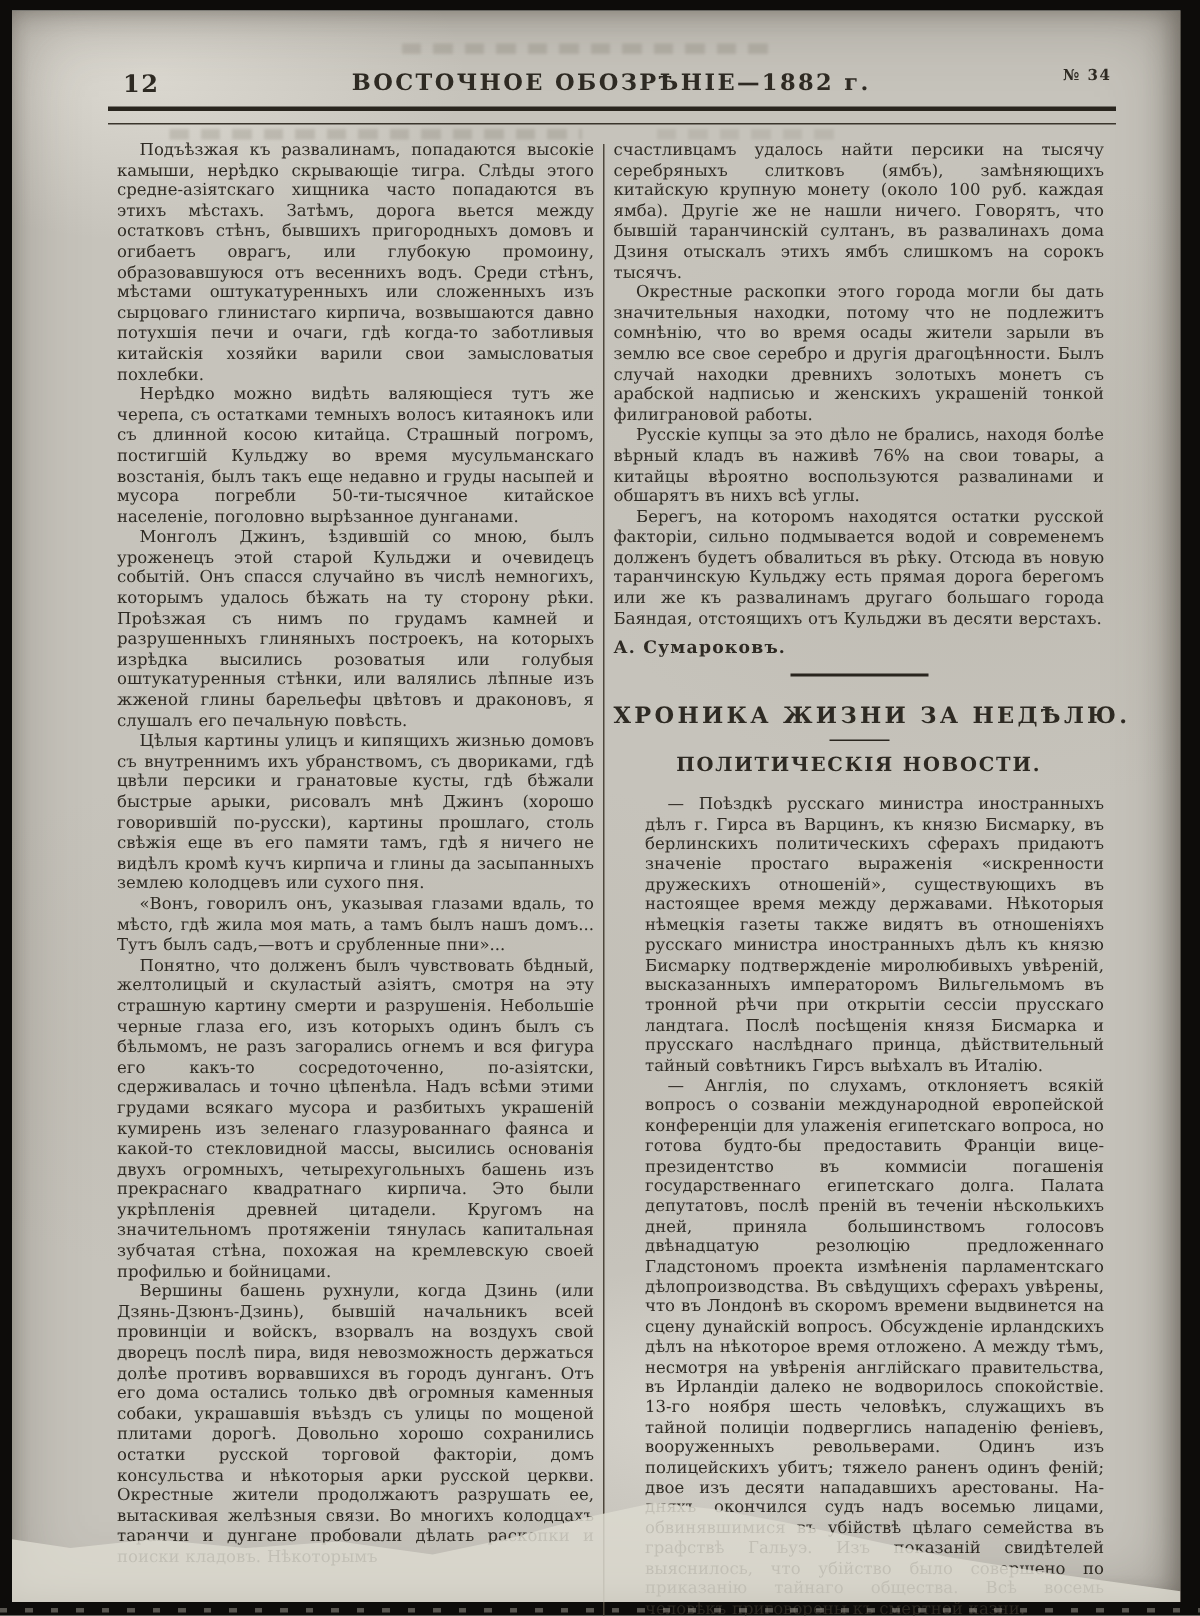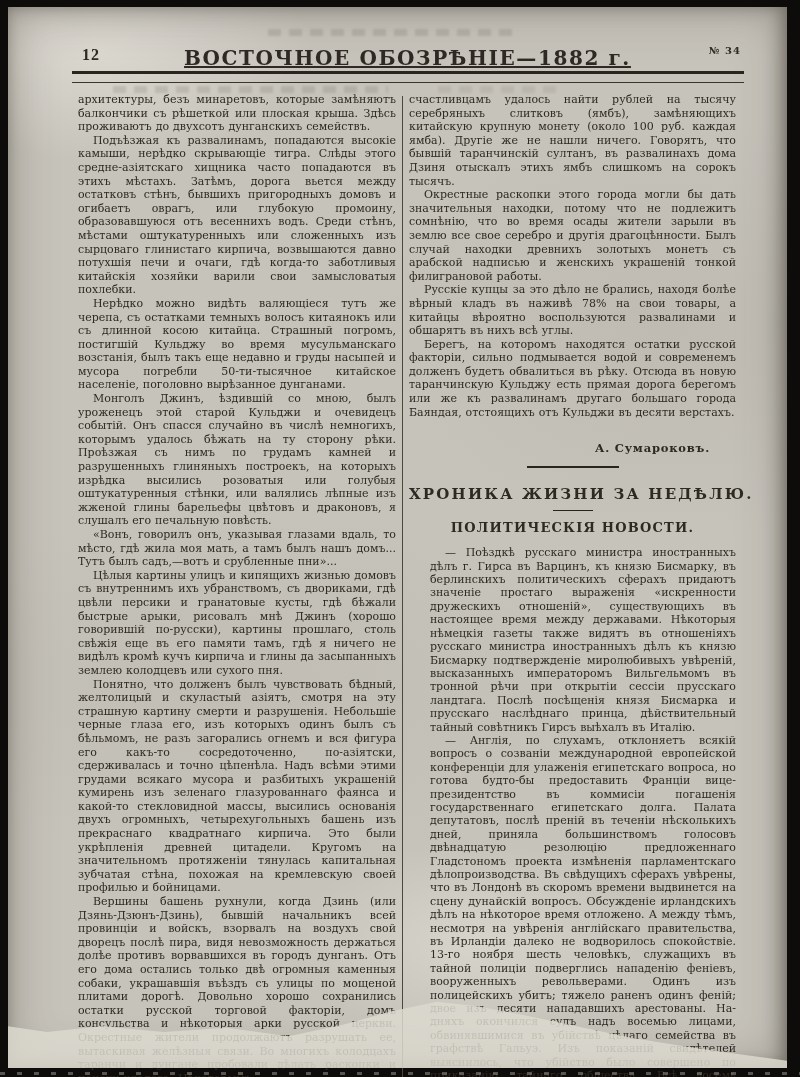--- a/index.html
+++ b/index.html
@@ -18,40 +18,40 @@
       radial-gradient(ellipse 420px 300px at 85% 30%, rgba(176,171,160,.35), rgba(176,171,160,0) 70%),
       radial-gradient(ellipse 500px 260px at 30% 64%, rgba(178,173,162,.28), rgba(178,173,162,0) 70%),
       radial-gradient(ellipse 260px 140px at 60% 88%, rgba(232,229,221,.5), rgba(232,229,221,0) 70%);
     box-shadow:
       inset 0 0 48px rgba(70,64,54,.38),
       inset -7px 0 16px rgba(60,55,45,.35),
       inset 0 -5px 12px rgba(60,55,45,.22);
     color:#2e2a23;
   }
   .header{position:absolute;top:36px;left:64px;right:44px;height:26px;}
-  .pgnum{position:absolute;left:10px;top:3px;font-weight:bold;font-size:16px;letter-spacing:1px;font-family:Liberation Serif, serif;}
-  .masthead{position:absolute;left:0;right:0;top:3px;text-align:center;font-weight:bold;font-size:20px;letter-spacing:1.6px;text-decoration:underline;}
+  .pgnum{position:absolute;left:10px;top:3px;font-weight:bold;font-size:16px;letter-spacing:1px;}
+  .masthead{position:absolute;left:0;right:0;top:3px;text-align:center;font-weight:bold;font-size:15px;letter-spacing:1.6px;}
   .issue{position:absolute;right:2px;top:2px;font-weight:bold;font-size:10px;letter-spacing:1px;}
   .rule-thick{position:absolute;top:64px;left:64px;right:43px;height:3px;background:#29251e;}
   .rule-thin{position:absolute;top:75px;left:64px;right:43px;height:1px;background:#3a352c;}
 
   .columns{position:absolute;top:86px;left:70px;right:51px;display:flex;align-items:flex-start;}
   .col-left{width:318px;flex:0 0 318px;}
   .divider{width:1px;background:#4c463b;margin:3px 6px 0 6px;align-self:stretch;}
   .col-right{flex:1;min-width:0;}
 
   .col-left p,.col-right p{
     margin:0;font-size:11px;line-height:13.6px;
     text-align:justify;text-indent:15px;
     word-spacing:.4px;color:#2e2a23;
   }
   p.flush{text-indent:0;}
   .news p{line-height:13.4px;margin-left:21px;}
 
-  .signature{text-align:right;padding-right:26px;font-weight:bold;font-size:11.5px;letter-spacing:.8px;margin-top:22px;}
+  .signature{text-align:left;padding-right:26px;font-weight:bold;font-size:11.5px;letter-spacing:.8px;margin-top:5px;}
   .sep-rule{width:92px;height:2px;background:#29251e;margin:11px auto 0;}
   .section-title{text-align:center;font-weight:bold;font-size:15px;letter-spacing:2.2px;margin-top:17px;white-space:nowrap;}
   .title-rule{width:40px;height:1px;background:#29251e;margin:7px auto 0;}
   .subsection-title{text-align:center;font-weight:bold;font-size:13px;letter-spacing:1.2px;margin-top:9px;margin-bottom:11px;}
 
   .torn{
     position:absolute;left:0;bottom:0;width:100%;height:72px;
     background:#dcd9cf;opacity:.85;
     clip-path:polygon(0 42%,5% 50%,12% 42%,20% 50%,28% 44%,36% 56%,43% 40%,49% 22%,55% 8%,60% 14%,66% 26%,73% 42%,80% 58%,88% 72%,96% 84%,100% 90%,100% 100%,0 100%);
   }
@@ -77,36 +77,35 @@
     <span class="pgnum">12</span>
     <span class="masthead">ВОСТОЧНОЕ ОБОЗРѢНІЕ—1882 г.</span>
     <span class="issue">№ 34</span>
   </div>
   <div class="rule-thick"></div>
   <div class="rule-thin"></div>
 
   <div class="columns">
 
     <div class="col-left">
-      <p class="flush">архитектуры, безъ минаретовъ, которые замѣняютъ балкончики съ рѣшеткой или плоская крыша. Здѣсь проживаютъ до двухсотъ дунганскихъ семействъ.</p>
       <p>Подъѣзжая къ развалинамъ, попадаются высокіе камыши, нерѣдко скрывающіе тигра. Слѣды этого средне-азіятскаго хищника часто попадаются въ этихъ мѣстахъ. Затѣмъ, дорога вьется между остатковъ стѣнъ, бывшихъ пригородныхъ домовъ и огибаетъ оврагъ, или глубокую промоину, образовавшуюся отъ весеннихъ водъ. Среди стѣнъ, мѣстами оштукатуренныхъ или сложенныхъ изъ сырцоваго глинистаго кирпича, возвышаются давно потухшія печи и очаги, гдѣ когда-то заботливыя китайскія хозяйки варили свои замысловатыя похлебки.</p>
       <p>Нерѣдко можно видѣть валяющіеся тутъ же черепа, съ остатками темныхъ волосъ китаянокъ или съ длинной косою китайца. Страшный погромъ, постигшій Кульджу во время мусульманскаго возстанія, былъ такъ еще недавно и груды насыпей и мусора погребли 50-ти-тысячное китайское населеніе, поголовно вырѣзанное дунганами.</p>
       <p>Монголъ Джинъ, ѣздившій со мною, былъ уроженецъ этой старой Кульджи и очевидецъ событій. Онъ спасся случайно въ числѣ немногихъ, которымъ удалось бѣжать на ту сторону рѣки. Проѣзжая съ нимъ по грудамъ камней и разрушенныхъ глиняныхъ построекъ, на которыхъ изрѣдка высились розоватыя или голубыя оштукатуренныя стѣнки, или валялись лѣпные изъ жженой глины барельефы цвѣтовъ и драконовъ, я слушалъ его печальную повѣсть.</p>
+      <p>Цѣлыя картины улицъ и кипящихъ жизнью домовъ съ внутреннимъ ихъ убранствомъ, съ двориками, гдѣ цвѣли персики и гранатовые кусты, гдѣ бѣжали быстрые арыки, рисовалъ мнѣ Джинъ (хорошо говорившій по-русски), картины прошлаго, столь свѣжія еще въ его памяти тамъ, гдѣ я ничего не видѣлъ кромѣ кучъ кирпича и глины да засыпанныхъ землею колодцевъ или сухого пня.</p>
       <p>«Вонъ, говорилъ онъ, указывая глазами вдаль, то мѣсто, гдѣ жила моя мать, а тамъ былъ нашъ домъ... Тутъ былъ садъ,—вотъ и срубленные пни»...</p>
-      <p>Цѣлыя картины улицъ и кипящихъ жизнью домовъ съ внутреннимъ ихъ убранствомъ, съ двориками, гдѣ цвѣли персики и гранатовые кусты, гдѣ бѣжали быстрые арыки, рисовалъ мнѣ Джинъ (хорошо говорившій по-русски), картины прошлаго, столь свѣжія еще въ его памяти тамъ, гдѣ я ничего не видѣлъ кромѣ кучъ кирпича и глины да засыпанныхъ землею колодцевъ или сухого пня.</p>
       <p>Понятно, что долженъ былъ чувствовать бѣдный, желтолицый и скуластый азіятъ, смотря на эту страшную картину смерти и разрушенія. Небольшіе черные глаза его, изъ которыхъ одинъ былъ съ бѣльмомъ, не разъ загорались огнемъ и вся фигура его какъ-то сосредоточенно, по-азіятски, сдерживалась и точно цѣпенѣла. Надъ всѣми этими грудами всякаго мусора и разбитыхъ украшеній кумирень изъ зеленаго глазурованнаго фаянса и какой-то стекловидной массы, высились основанія двухъ огромныхъ, четырехугольныхъ башень изъ прекраснаго квадратнаго кирпича. Это были укрѣпленія древней цитадели. Кругомъ на значительномъ протяженіи тянулась капитальная зубчатая стѣна, похожая на кремлевскую своей профилью и бойницами.</p>
       <p>Вершины башень рухнули, когда Дзинь (или Дзянь-Дзюнъ-Дзинь), бывшій начальникъ всей провинціи и войскъ, взорвалъ на воздухъ свой дворецъ послѣ пира, видя невозможность держаться долѣе противъ ворвавшихся въ городъ дунганъ. Отъ его дома остались только двѣ огромныя каменныя собаки, украшавшія въѣздъ съ улицы по мощеной плитами дорогѣ. Довольно хорошо сохранились остатки русской торговой факторіи, домъ консульства и нѣкоторыя арки русской церкви. Окрестные жители продолжаютъ разрушать ее, вытаскивая желѣзныя связи. Во многихъ колодцахъ таранчи и дунгане пробовали дѣлать раскопки и поиски кладовъ. Нѣкоторымъ</p>
     </div>
 
     <div class="divider"></div>
 
     <div class="col-right">
-      <p class="flush">счастливцамъ удалось найти рублей на тысячу серебряныхъ слитковъ (ямбъ), замѣняющихъ китайскую крупную монету (около 100 руб. каждая ямба). Другіе же не нашли ничего. Говорятъ, что бывшій таранчинскій султанъ, въ развалинахъ дома Дзиня отыскалъ этихъ ямбъ слишкомъ на сорокъ тысячъ.</p>
+      <p class="flush">счастливцамъ удалось найти персики на тысячу серебряныхъ слитковъ (ямбъ), замѣняющихъ китайскую крупную монету (около 100 руб. каждая ямба). Другіе же не нашли ничего. Говорятъ, что бывшій таранчинскій султанъ, въ развалинахъ дома Дзиня отыскалъ этихъ ямбъ слишкомъ на сорокъ тысячъ.</p>
       <p>Окрестные раскопки этого города могли бы дать значительныя находки, потому что не подлежитъ сомнѣнію, что во время осады жители зарыли въ землю все свое серебро и другія драгоцѣнности. Былъ случай находки древнихъ золотыхъ монетъ съ арабской надписью и женскихъ украшеній тонкой филиграновой работы.</p>
-      <p>Русскіе купцы за это дѣло не брались, находя болѣе вѣрный кладъ въ наживѣ 78% на свои товары, а китайцы вѣроятно воспользуются развалинами и обшарятъ въ нихъ всѣ углы.</p>
+      <p>Русскіе купцы за это дѣло не брались, находя болѣе вѣрный кладъ въ наживѣ 76% на свои товары, а китайцы вѣроятно воспользуются развалинами и обшарятъ въ нихъ всѣ углы.</p>
       <p>Берегъ, на которомъ находятся остатки русской факторіи, сильно подмывается водой и современемъ долженъ будетъ обвалиться въ рѣку. Отсюда въ новую таранчинскую Кульджу есть прямая дорога берегомъ или же къ развалинамъ другаго большаго города Баяндая, отстоящихъ отъ Кульджи въ десяти верстахъ.</p>
 
       <div class="signature">А. Сумароковъ.</div>
       <div class="sep-rule"></div>
 
       <div class="section-title">ХРОНИКА ЖИЗНИ ЗА НЕДѢЛЮ.</div>
       <div class="title-rule"></div>
       <div class="subsection-title">ПОЛИТИЧЕСКІЯ НОВОСТИ.</div>
 
       <div class="news">

